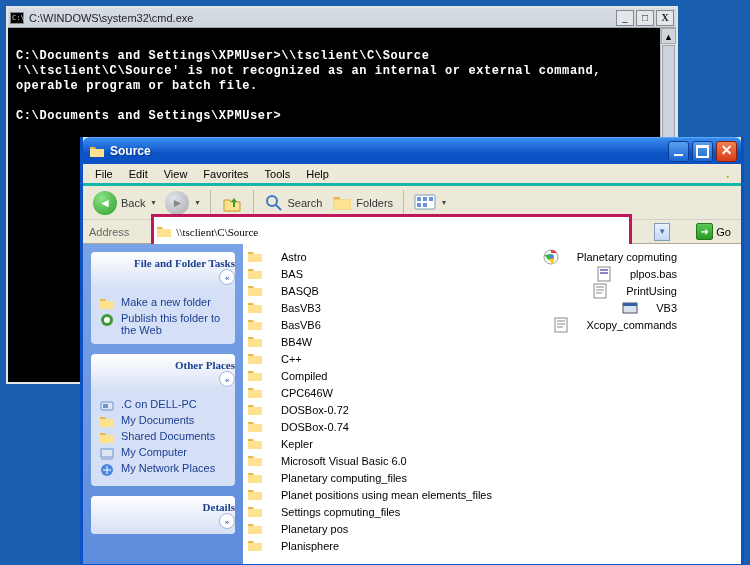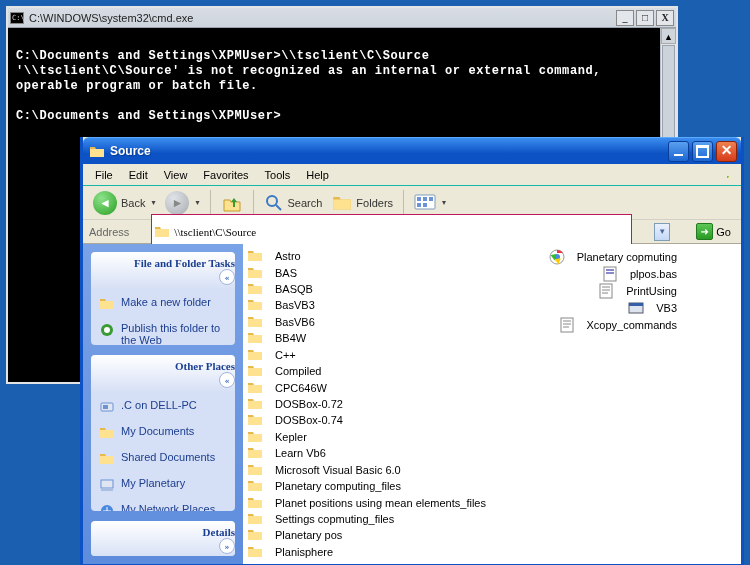--- a/index.html
+++ b/index.html
@@ -68,21 +68,21 @@
   .xp-titlebar .title { flex: 1; text-shadow: 1px 1px 1px #053b92; }
   .xp-tbtn { width: 21px; height: 21px; border-radius: 3px; margin-left: 3px; display: flex; align-items: center; justify-content: center; color: #fff; font: bold 14px/1 Tahoma; }
   .xp-tbtn.min, .xp-tbtn.max { background: linear-gradient(#5aa0f0,#1c66d2); border: 1px solid #0a3e96; }
   .xp-tbtn.close { background: linear-gradient(#f08050,#d53c1a); border: 1px solid #8a2208; }
   .xp-tbtn.min::after { content: ""; width: 9px; height: 2px; background: #fff; margin-top: 8px; }
   .xp-tbtn.max::after { content: ""; width: 9px; height: 8px; border: 2px solid #fff; border-top-width: 3px; }
   
   .xp-menubar {
     height: 22px; background: #ece9d8;
     display: flex; align-items: center; padding: 0 4px;
-    border-bottom: 1px solid #14b8a6;
+    border-bottom: 3px solid #14b8a6;
     position: relative;
   }
   .xp-menubar span { padding: 2px 8px; color: #000; }
   .xp-flag { position: absolute; right: 4px; top: 2px; width: 18px; height: 18px; }
   
   .xp-toolbar {
     height: 34px; background: #ece9d8; border-bottom: 1px solid #d4d0c8;
     display: flex; align-items: center; padding: 0 6px; gap: 2px;
   }
   .tb-btn { display: flex; align-items: center; padding: 2px 4px; color: #333; gap: 4px; }
@@ -92,21 +92,21 @@
   .circ .arr  { color: #fff; font-size: 12px; font-weight: bold; }
   .sep { width: 1px; height: 26px; background: #c0bcb0; margin: 0 4px; }
   .up-ic svg, .search-ic svg, .views-ic svg { display: block; }
   .chev { font-size: 8px; color: #444; padding-left:2px; }
   
   .xp-addr {
     height: 24px; background: #ece9d8; border-bottom: 1px solid #aca899;
     display: flex; align-items: center; padding: 0 6px; gap: 22px;
   }
   .xp-addr label { color: #666; }
-  .addr-box { flex: 1; display: flex; align-items: center; height: 36px; background: #fff; border: 1px solid #be185d; padding: 0 2px; }
+  .addr-box { flex: 1; display: flex; align-items: center; height: 36px; background: #fff; border: 3px solid #be185d; padding: 0 2px; }
   .addr-box .fld-ic { width: 16px; height: 16px; }
   .addr-box input { flex: 1; border: none; outline: none; font: 11px Tahoma; padding-left: 4px; background: transparent; }
   .addr-drop { width: 16px; height: 18px; border: 1px solid #7f9db9; background: linear-gradient(#eaf1fd,#c4d8f6); text-align: center; font-size: 8px; color: #4a6a9c; line-height: 16px; }
   .go-btn { display: flex; align-items: center; gap: 3px; padding: 1px 4px; }
   .go-sq { width: 17px; height: 17px; background: linear-gradient(#5cc756,#2a9a24); border: 1px solid #237a1e; border-radius: 2px; color: #fff; text-align: center; line-height: 15px; font-size: 10px; }
   
   .xp-body { flex: 1; display: flex; background: #fff; overflow: hidden; }
   
   .side {
     width: 160px; background: linear-gradient(#7aa2e6 0%, #5e8cdc 100%);
@@ -115,33 +115,33 @@
   .panel { background: #d5dff5; border-radius: 4px; overflow: hidden; }
   .panel-hd {
     background: linear-gradient(#fff,#d5dff5);
     padding: 5px 0;
     display: flex; align-items: flex-end; justify-content: space-between;
     font: bold 11px Tahoma; color: #1c3e90;
     border-radius: 4px 4px 0 0;
     flex-direction: column;
   }
   .panel-hd .chevbox { width: 16px; height: 16px; border-radius: 50%; background: #fff; border: 1px solid #a0b4e0; text-align: center; font-size: 9px; line-height: 14px; color: #3a64b8; }
-  .panel-bd { padding: 6px 8px 8px 8px; display: flex; flex-direction: column; gap: 10px; }
+  .panel-bd { padding: 6px 8px 8px 8px; display: flex; flex-direction: column; gap: 0; }
   .task { display: flex; gap: 6px; align-items: flex-start; color: #1c3e90; font-size: 11px; cursor: pointer; }
   .task .ic { width: 16px; height: 16px; flex-shrink: 0; }
   
   .pane { flex: 1; display: flex; overflow: hidden; }
   .col {
     display: flex; flex-direction: column;
     padding: 4px 6px 4px 4px;
   }
   .col.a { width: 210px; }
   .col.b { width: 230px; align-items: flex-end; }
   .item {
-    display: flex; align-items: center; gap: 12px;
+    display: flex; align-items: center; gap: 18px;
     height: 17px; color: #000; white-space: nowrap;
   }
   .fic { width: 16px; height: 16px; flex-shrink: 0; }
   
   svg.folder path.back { fill: #e6b84e; }
   svg.folder path.front { fill: #ffe290; }
 </style>
 </head>
 <body>
 
@@ -327,21 +327,21 @@
                   <path class="back" d="M1 3h5l1 2h8v8H1z"></path>
                   <path class="front" d="M1 5h14v8H1z"></path>
                 </svg></span>
               <span>Shared Documents</span>
             </div>
             <div class="task">
               <span class="ic"><svg width="16" height="16" viewBox="0 0 16 16">
                   <rect x="2" y="3" width="12" height="8" fill="#dfe6f2" stroke="#6b93d6"></rect>
                   <rect x="2" y="11" width="12" height="3" fill="#a9bee0"></rect>
                 </svg></span>
-              <span>My Planetary</span>
+              <span>My Computer</span>
             </div>
             <div class="task">
               <span class="ic"><svg width="16" height="16" viewBox="0 0 16 16">
                   <circle cx="8" cy="8" r="6" fill="#4a88e0"></circle>
                   <path d="M4 8h8M8 4v8" stroke="#fff"></path>
                 </svg></span>
               <span>My Network Places</span>
             </div>
           </div>
       </div>
@@ -437,27 +437,20 @@
                 <path class="back" d="M1 3h5l1 2h8v8H1z"></path>
                 <path class="front" d="M1 5h14v8H1z"></path>
               </svg></span>
             <span>Kepler</span>
           </div>
           <div class="item">
             <span class="fic"><svg class="folder" viewBox="0 0 16 14" width="16" height="14">
                 <path class="back" d="M1 3h5l1 2h8v8H1z"></path>
                 <path class="front" d="M1 5h14v8H1z"></path>
               </svg></span>
-            <span>Learn Vb6</span>
-          </div>
-          <div class="item">
-            <span class="fic"><svg class="folder" viewBox="0 0 16 14" width="16" height="14">
-                <path class="back" d="M1 3h5l1 2h8v8H1z"></path>
-                <path class="front" d="M1 5h14v8H1z"></path>
-              </svg></span>
             <span>Microsoft Visual Basic 6.0</span>
           </div>
           <div class="item">
             <span class="fic"><svg class="folder" viewBox="0 0 16 14" width="16" height="14">
                 <path class="back" d="M1 3h5l1 2h8v8H1z"></path>
                 <path class="front" d="M1 5h14v8H1z"></path>
               </svg></span>
             <span>Planetary computing_files</span>
           </div>
           <div class="item">

